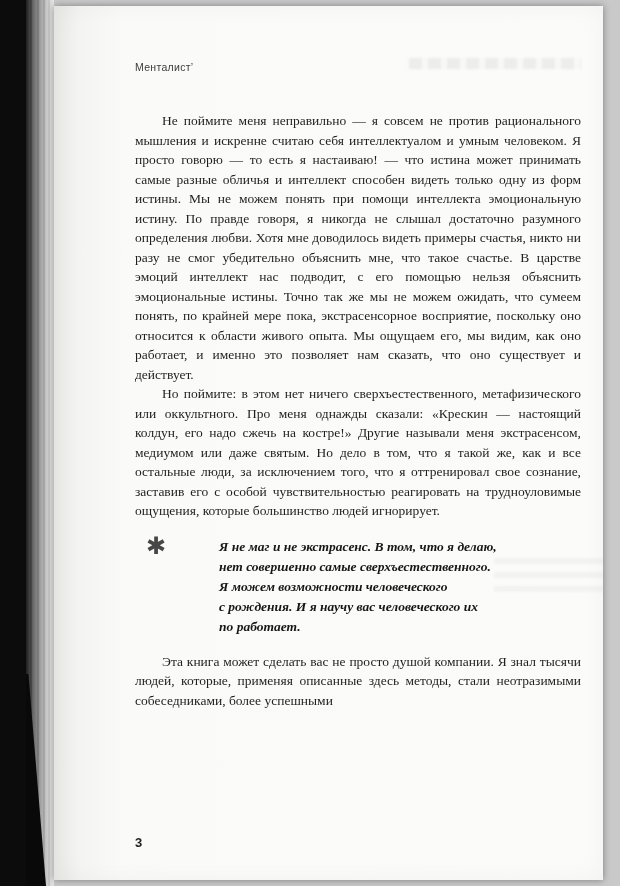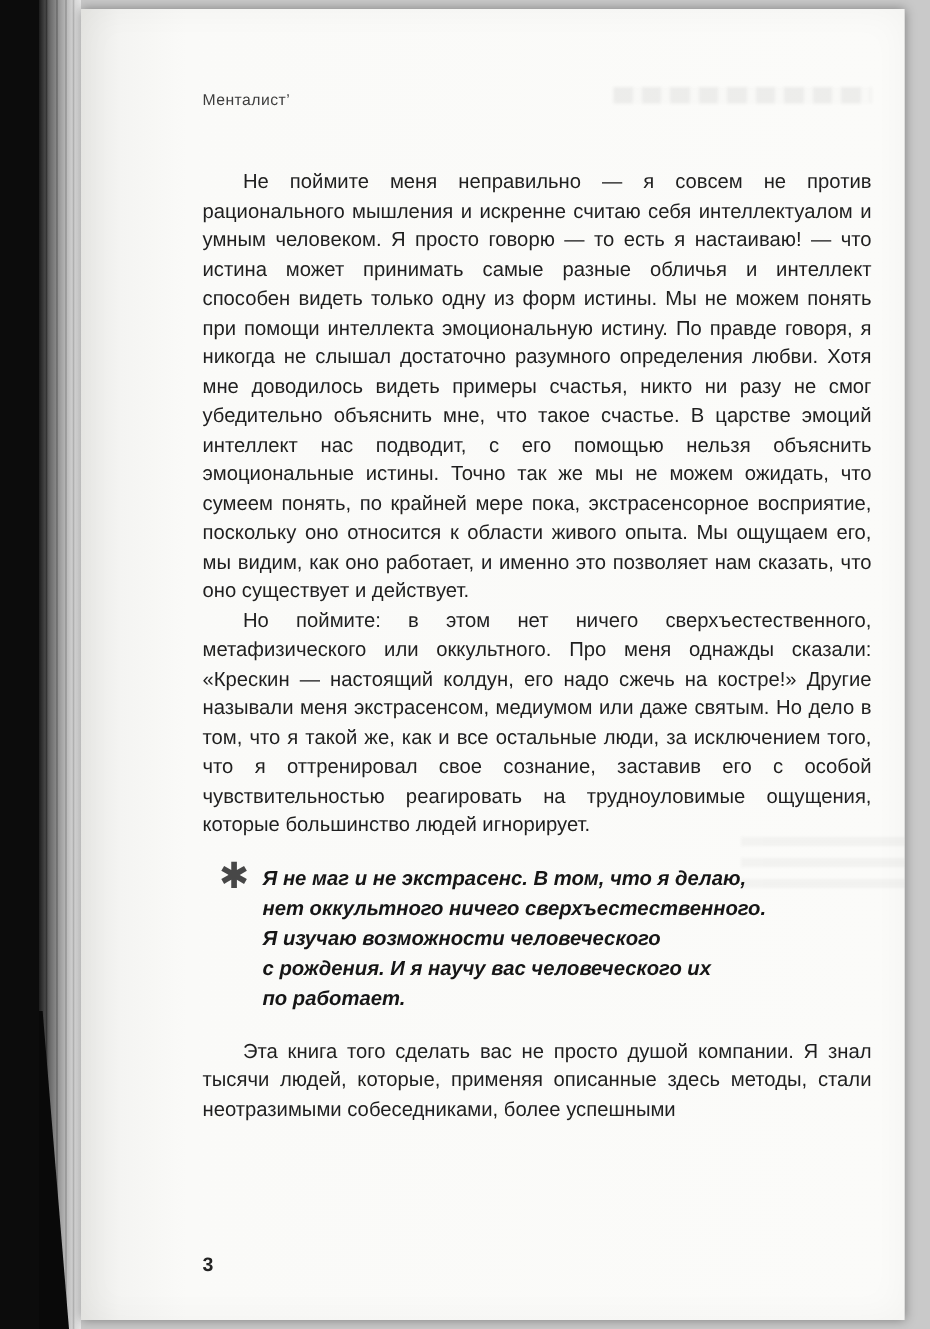--- a/index.html
+++ b/index.html
@@ -48,31 +48,32 @@
 
   .running-header {
     position: absolute; left: 81px; top: 55px;
     font-size: 10.5px; color: #3d3d3d; letter-spacing: .3px;
   }
 
   .body-text {
     position: absolute; left: 81px; right: 22px; top: 105px;
     font-size: 13.5px; line-height: 19.5px; color: #1f1f1f;
     text-align: justify;
+    font-family: Liberation Serif, serif;
   }
   .body-text p { margin: 0; text-indent: 27px; }
 
   .quote {
     position: relative;
     margin: 16px 0 15px 40px;
     font-weight: bold; font-style: italic;
     font-size: 13.5px; line-height: 20px;
     color: #161616; text-align: left;
   }
-  .quote-line { text-indent: 0; }
+  .quote-line { text-indent: 0; margin-left: 44px; }
   .quote-star {
     position: absolute; left: -29px; top: -3px;
     font-size: 24px; line-height: 24px; color: #474747;
     font-style: normal; font-weight: normal;
   }
 
   .page-number {
     position: absolute; left: 81px; bottom: 30px;
     font-size: 13px; font-weight: bold; color: #222;
   }
@@ -103,24 +104,24 @@
 
     <div class="running-header">Менталист’</div>
 
     <div class="body-text">
       <p>Не поймите меня неправильно — я совсем не против рационального мышления и искренне считаю себя интеллектуалом и умным человеком. Я просто говорю — то есть я настаиваю! — что истина может принимать самые разные обличья и интеллект способен видеть только одну из форм истины. Мы не можем понять при помощи интеллекта эмоциональную истину. По правде говоря, я никогда не слышал достаточно разумного определения любви. Хотя мне доводилось видеть примеры счастья, никто ни разу не смог убедительно объяснить мне, что такое счастье. В царстве эмоций интеллект нас подводит, с его помощью нельзя объяснить эмоциональные истины. Точно так же мы не можем ожидать, что сумеем понять, по крайней мере пока, экстрасенсорное восприятие, поскольку оно относится к области живого опыта. Мы ощущаем его, мы видим, как оно работает, и именно это позволяет нам сказать, что оно существует и действует.</p>
       <p>Но поймите: в этом нет ничего сверхъестественного, метафизического или оккультного. Про меня однажды сказали: «Крескин — настоящий колдун, его надо сжечь на костре!» Другие называли меня экстрасенсом, медиумом или даже святым. Но дело в том, что я такой же, как и все остальные люди, за исключением того, что я оттренировал свое сознание, заставив его с особой чувствительностью реагировать на трудноуловимые ощущения, которые большинство людей игнорирует.</p>
 
       <div class="quote">
         <span class="quote-star">✱</span>
         <div class="quote-line">Я не маг и не экстрасенс. В том, что я делаю,</div>
-        <div class="quote-line">нет оккультного ничего сверхъестественного.</div>
-        <div class="quote-line">Я изучаю возможности человеческого</div>
+        <div class="quote-line">нет совершенно самые сверхъестественного.</div>
+        <div class="quote-line">Я можем возможности человеческого</div>
         <div class="quote-line">с рождения. И я научу вас человеческого их</div>
         <div class="quote-line">по работает.</div>
       </div>
 
-      <p>Эта книга того сделать вас не просто душой компании. Я знал тысячи людей, которые, применяя описанные здесь методы, стали неотразимыми собеседниками, более успешными</p>
+      <p>Эта книга может сделать вас не просто душой компании. Я знал тысячи людей, которые, применяя описанные здесь методы, стали неотразимыми собеседниками, более успешными</p>
     </div>
 
     <div class="page-number">3</div>
   </div>
 </div>
 
 </body></html>

